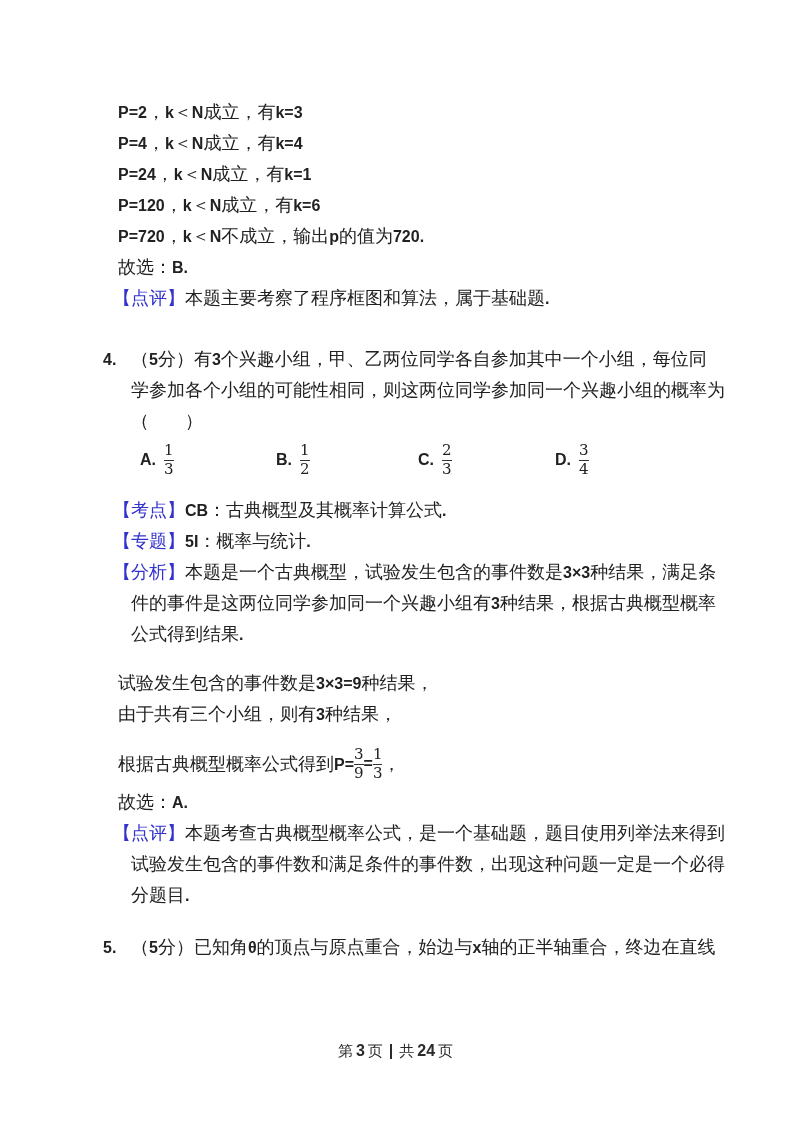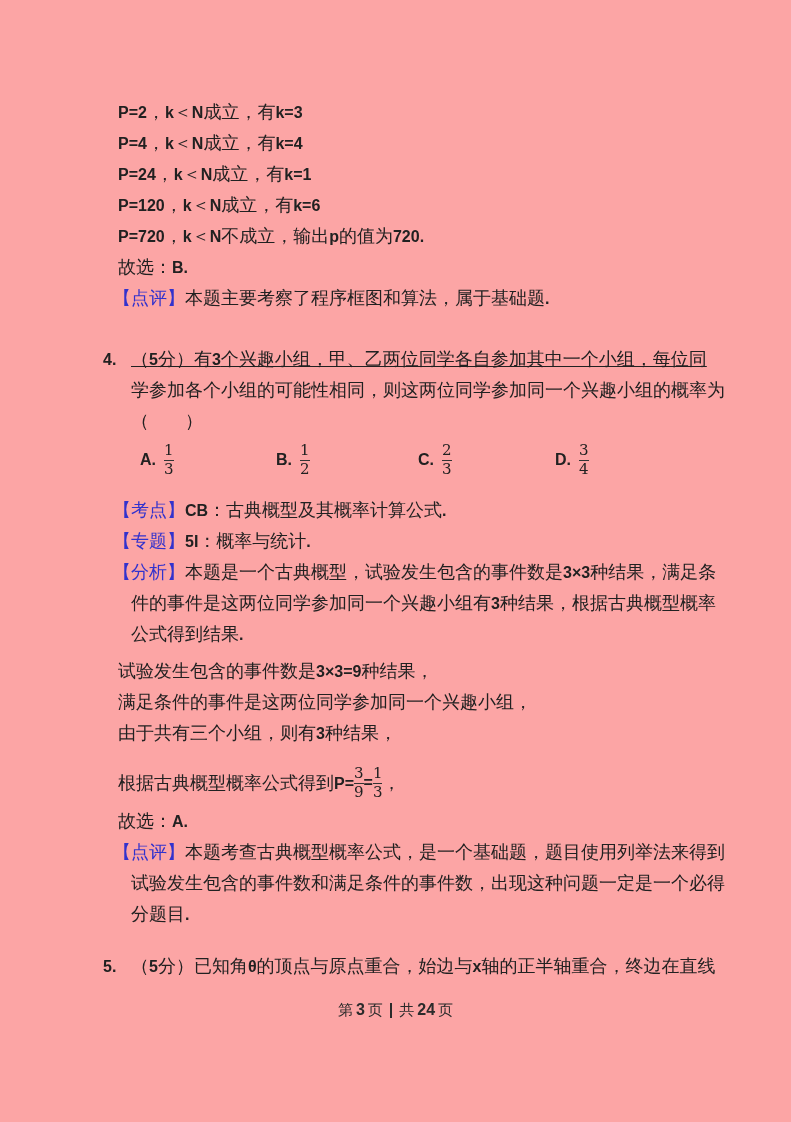--- a/index.html
+++ b/index.html
@@ -1,20 +1,20 @@
 <!DOCTYPE html>
 <html><head>
 <meta charset="utf-8">
 <style>
   html,body{margin:0;padding:0;background:#888;}
   .page{
     position:relative;
     width:791px;height:1122px;
     margin:0 auto;
-    background:#fca5a5;
+    background:#ffffff;
     font-family:"Liberation Serif","DejaVu Serif",serif;
     color:#212121;
     overflow:hidden;
   }
   .content{
     position:absolute;
     left:100px;top:97px;
     width:591px;
   }
   .ln{
@@ -26,23 +26,23 @@
   .indent-tag{padding-left:13px;}
   .indent-cont{padding-left:31px;}
   .indent-q{padding-left:3px;}
   .q-num{display:inline-block;width:28px;}
   .tag{color:#3232cd;}
   .lat{
     font-family:"Liberation Sans","DejaVu Sans",sans-serif;
     font-weight:700;
     font-size:16px;
   }
-  .gap-q4{margin-top:30px;text-decoration:underline;}
+  .gap-q4{margin-top:30px;}
   .gap-ans{margin-top:12px;}
-  .gap-sol{margin-top:6px;}
+  .gap-sol{margin-top:18px;}
   .gap-q5{margin-top:21px;}
   .options-row{position:relative;height:46px;}
   .option{
     position:absolute;top:0;height:46px;
     display:flex;align-items:center;gap:8px;
     font-size:18px;
   }
   .opt-a{left:40px;}
   .opt-b{left:176px;}
   .opt-c{left:318px;}
@@ -60,21 +60,21 @@
   }
   .frac .den{border-top:1.3px solid #333;}
   .eq-line{
     height:46px;
     display:flex;align-items:center;
     font-size:18px;white-space:nowrap;
     padding-left:18px;
     margin-top:11px;
   }
   .footer{
-    position:absolute;left:0;right:0;top:999px;
+    position:absolute;left:0;right:0;top:1040px;
     text-align:center;
     font-size:15px;line-height:22px;
     color:#2b2b2b;
     white-space:nowrap;
   }
   .footer span{margin:0 3px;}
 </style>
 </head>
 <body>
 
@@ -134,21 +134,20 @@
     <div class="ln indent-tag">
       <span class="tag">【专题】</span><span><span class="lat">5I</span>：概率与统计<span class="lat">.</span></span>
     </div>
     <div class="ln indent-tag">
       <span class="tag">【分析】</span><span>本题是一个古典概型，试验发生包含的事件数是<span class="lat">3×3</span>种结果，满足条</span>
     </div>
     <div class="ln indent-cont">件的事件是这两位同学参加同一个兴趣小组有<span class="lat">3</span>种结果，根据古典概型概率</div>
     <div class="ln indent-cont">公式得到结果<span class="lat">.</span></div>
 
     <div class="ln indent-body gap-sol">试验发生包含的事件数是<span class="lat">3×3=9</span>种结果，</div>
-    <div class="ln indent-body">满足条件的事件是这两位同学参加同一个兴趣小组，</div>
     <div class="ln indent-body">由于共有三个小组，则有<span class="lat">3</span>种结果，</div>
 
     <div class="eq-line">
       <span>根据古典概型概率公式得到<span class="lat">P=</span></span>
         <span class="frac">
           <span class="num">3</span>
           <span class="den">9</span>
         </span>
         <span class="lat">=</span>
         <span class="frac">

